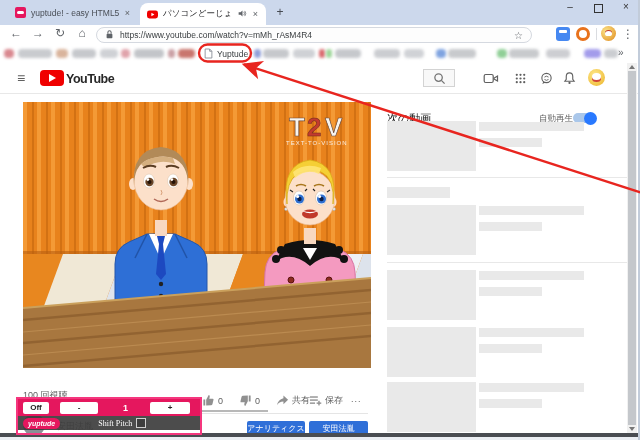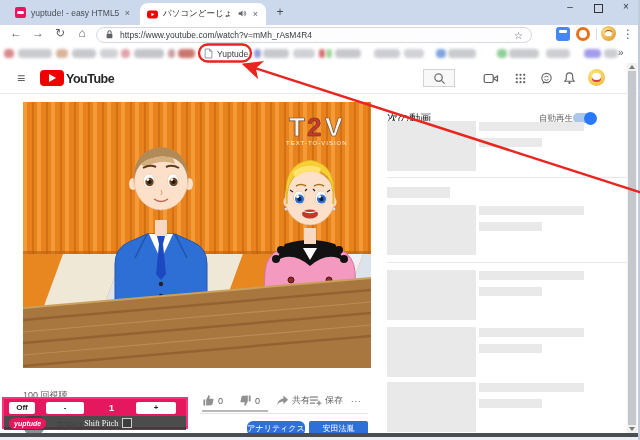--- a/index.html
+++ b/index.html
@@ -88,21 +88,21 @@
   .sk-divider{position:absolute;left:387px;width:243px;height:1px;background:#e8e8e8;}
   
   .scrollbar{position:absolute;left:627px;top:63px;width:10px;height:370px;background:#f1f1f1;}
   .sb-thumb{position:absolute;left:1px;top:8px;width:8px;height:354px;background:#c4c7cb;}
   .sb-arrow{position:absolute;left:2px;width:0;height:0;border-left:3px solid transparent;border-right:3px solid transparent;}
   .sb-up{top:2px;border-bottom:4px solid #777;}
   .sb-down{bottom:2px;border-top:4px solid #777;}
   
   .bottom-strip{position:absolute;left:0;top:433px;width:640px;height:4px;background:#4a4d52;}
   
-  .panel{position:absolute;left:2px;top:397px;width:186px;height:32px;border:2px solid #f5367e;
+  .panel{position:absolute;left:16px;top:397px;width:186px;height:38px;border:2px solid #f5367e;
        box-sizing:border-box;z-index:40;}
   .panel-top{position:absolute;left:0;top:0;width:100%;height:17px;background:#e5175e;
        display:flex;align-items:center;}
   .panel-btn{background:#fff;border-radius:2px;height:12px;font-size:8px;font-weight:bold;color:#222;
        display:flex;align-items:center;justify-content:center;}
   .panel-value{color:#fff;font-size:9px;font-weight:bold;}
   .panel-bottom{position:absolute;left:0;top:17px;width:100%;height:14px;background:rgba(56,56,56,0.9);
        display:flex;align-items:center;}
   .panel-logo{background:#e5175e;border-radius:6px;height:11px;padding:0 5px;color:#fff;
        font-size:7px;font-style:italic;font-weight:bold;display:flex;align-items:center;}
@@ -405,21 +405,21 @@
         </svg>
       <span>保存</span>
     </div>
     <div class="eng" style="left:351px;letter-spacing:1px;">...</div>
     <div class="sentiment"></div>
     <div class="eng-divider"></div>
 
     <div class="channel-avatar"></div>
     <div class="channel-name">安田法胤</div>
 
-    <div class="owner-btn" style="left:247px;width:58px;border-radius:6px;">アナリティクス</div>
+    <div class="owner-btn" style="left:247px;width:58px;">アナリティクス</div>
     <div class="owner-btn" style="left:309px;width:59px;">安田法胤</div>
 
     <div class="next-label">次の動画</div>
     <div class="autoplay-label">自動再生</div>
     <div class="toggle">
         <span class="toggle-knob"></span>
       </div>
     <div style="position:absolute;left:0;top:-94px;width:640px;height:440px;">
         <div class="sk-item" style="top: 121px;">
           <span class="sk-thumb"></span>

